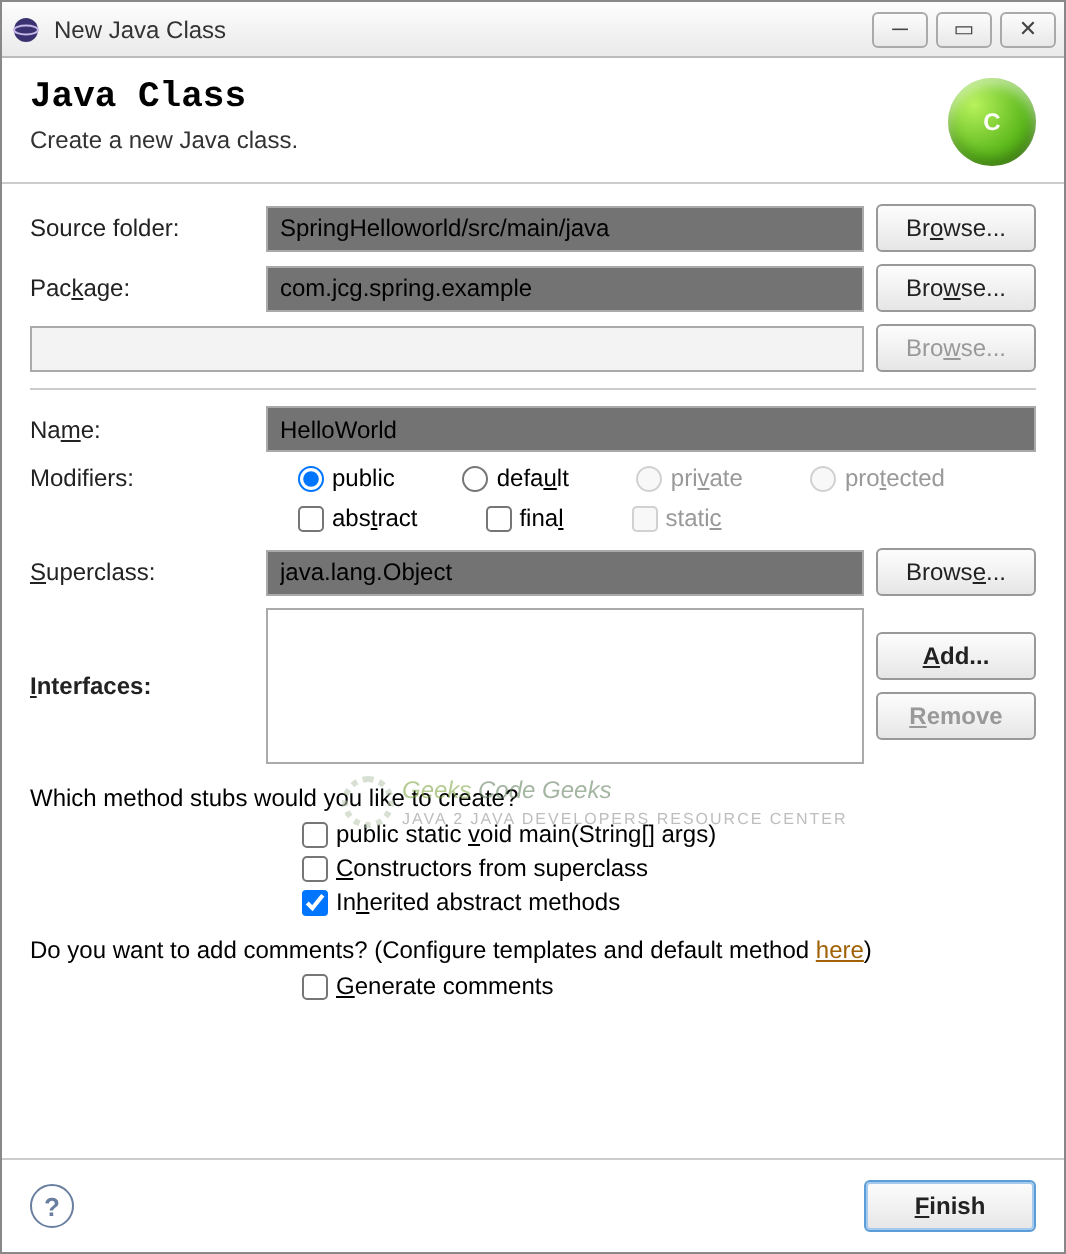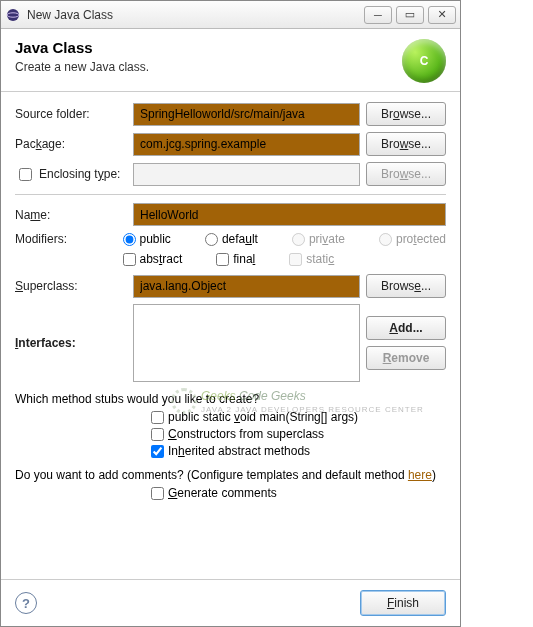--- a/index.html
+++ b/index.html
@@ -1,34 +1,34 @@
 <!DOCTYPE html>
 <html><head>
 <meta charset="utf-8">
 <style>
 * { box-sizing: border-box; font-family: "Segoe UI", Tahoma, sans-serif; font-size: 12px; }
 body { margin: 0; background: #fff; }
-.window { width: 461px; height: 627px; border: 1px solid #888; background: #fff; display: flex; flex-direction: column; }
+.window { width: 533px; height: 627px; border: 1px solid #888; background: #fff; display: flex; flex-direction: column; }
 .titlebar { height: 28px; background: linear-gradient(#fdfdfd,#eaeaea); border-bottom: 1px solid #bbb; display: flex; align-items: center; padding: 0 4px; }
 .titlebar .icon { width: 16px; height: 16px; margin-right: 6px; display: flex; align-items: center; justify-content: center; }
 .title-text { flex: 1; color: #333; }
 .win-btns { display: flex; gap: 4px; }
 .win-btn { width: 28px; height: 18px; border: 1px solid #aaa; border-radius: 3px; background: linear-gradient(#fcfcfc,#e8e8e8); display: flex; align-items: center; justify-content: center; color: #444; font-size: 11px; cursor: default; }
 
 .header { padding: 10px 14px 8px; display: flex; align-items: flex-start; border-bottom: 1px solid #ccc; background: #fff; }
 .header-left { flex: 1; }
-.header-title { font-weight: bold; font-size: 15px; margin-bottom: 4px; }
+.header-title { font-weight: bold; font-size: 18px; margin-bottom: 4px; font-family: Liberation Mono, monospace; }
 .header-desc { color: #333; }
 .header-icon { width: 44px; height: 44px; border-radius: 50%; background: radial-gradient(circle at 30% 30%, #b8f25c, #5cb81c 60%, #3a7a10); display: flex; align-items: center; justify-content: center; color: #fff; font-size: 22px; font-weight: bold; font-family: Georgia, serif; box-shadow: inset 0 4px 6px rgba(255,255,255,0.5), inset 0 -4px 6px rgba(0,0,0,0.2); }
 
 .body { flex: 1; padding: 10px 14px; overflow: hidden; position: relative; }
 .row { display: flex; align-items: center; margin-bottom: 6px; gap: 6px; }
 .lbl { width: 112px; color: #222; }
 .fld { flex: 1; }
-input[type=text] { width: 100%; height: 23px; border: 1px solid #aaa; padding: 2px 6px; background: #a16207; }
+input[type=text] { width: 100%; height: 23px; border: 1px solid #aaa; padding: 2px 6px; background: #737373; }
 input[type=text]:disabled { background: #f3f3f3; color: #999; }
 .btn { width: 80px; height: 24px; border: 1px solid #999; border-radius: 3px; background: linear-gradient(#fdfdfd,#e6e6e6); color: #222; cursor: default; display: flex; align-items: center; justify-content: center; }
 .btn.disabled { color: #999; }
 .btn.default { border: 1px solid #5b9dd9; box-shadow: 0 0 0 1px #a3c9ec inset; }
 
 hr.sep { border: none; border-top: 1px solid #ccc; margin: 8px 0; }
 
 .modrow { display: flex; align-items: center; gap: 18px; }
 .rd, .cb { display: inline-flex; align-items: center; gap: 4px; padding-left: 16px; }
 .rd input, .cb input { margin: 0; }
@@ -38,21 +38,21 @@
 .ifacebox { border: 1px solid #aaa; height: 78px; background: #fff; }
 
 .btn-col { display: flex; flex-direction: column; gap: 6px; }
 
 .question { margin-top: 10px; margin-bottom: 4px; }
 .opt { margin-left: 120px; display: flex; align-items: center; gap: 4px; margin-bottom: 3px; }
 .link { color: #a16207; text-decoration: underline; cursor: pointer; }
 
 .footer { border-top: 1px solid #ccc; padding: 10px 14px; display: flex; align-items: center; }
 .help-icon { width: 22px; height: 22px; border: 1.5px solid #6a7fa0; border-radius: 50%; display: flex; align-items: center; justify-content: center; color: #6a7fa0; font-weight: bold; font-size: 13px; cursor: pointer; }
-.footer-btns { margin-left: auto; display: flex; gap: 8px; }
+.footer-btns { margin-left: auto; display: flex; gap: 8px; font-weight: bold; }
 .footer-btns .btn { width: 86px; height: 26px; }
 
 .watermark { position: absolute; left: 200px; top: 290px; pointer-events: none; opacity: 0.55; font-family: "Times New Roman", serif; color: #5a7a56; }
 .watermark .big { font-size: 20px; font-style: italic; }
 .watermark .big .green { color: #7aa23a; }
 .watermark .small { font-size: 8px; color: #888; letter-spacing: 1px; }
 .watermark .gear { position: absolute; left: -30px; top: 6px; width: 26px; height: 26px; border: 3px dotted #b8c8b0; border-radius: 50%; }
 </style>
 </head>
 <body>
@@ -92,24 +92,20 @@
         </div>
     </div>
     <div class="row">
       <div class="lbl"><span>Pac<span class="ul">k</span>age:</span></div>
       <div class="fld"><input type="text" value="com.jcg.spring.example" style=""></div>
       <div class="btn">
           <span>Bro<span class="ul">w</span>se...</span>
         </div>
     </div>
     <div class="row">
-      <div class="lbl" style="display:flex;align-items:center;gap:4px;">
-          <input type="checkbox" style=""> 
-          <span>Enclosing t<span class="ul">y</span>pe:</span>
-        </div>
       <div class="fld"><input type="text" disabled="" value="" style=""></div>
       <div class="btn disabled">
           <span>Bro<span class="ul">w</span>se...</span>
         </div>
     </div>
 
     <hr class="sep">
 
     <div class="row">
       <div class="lbl"><span>Na<span class="ul">m</span>e:</span></div>

